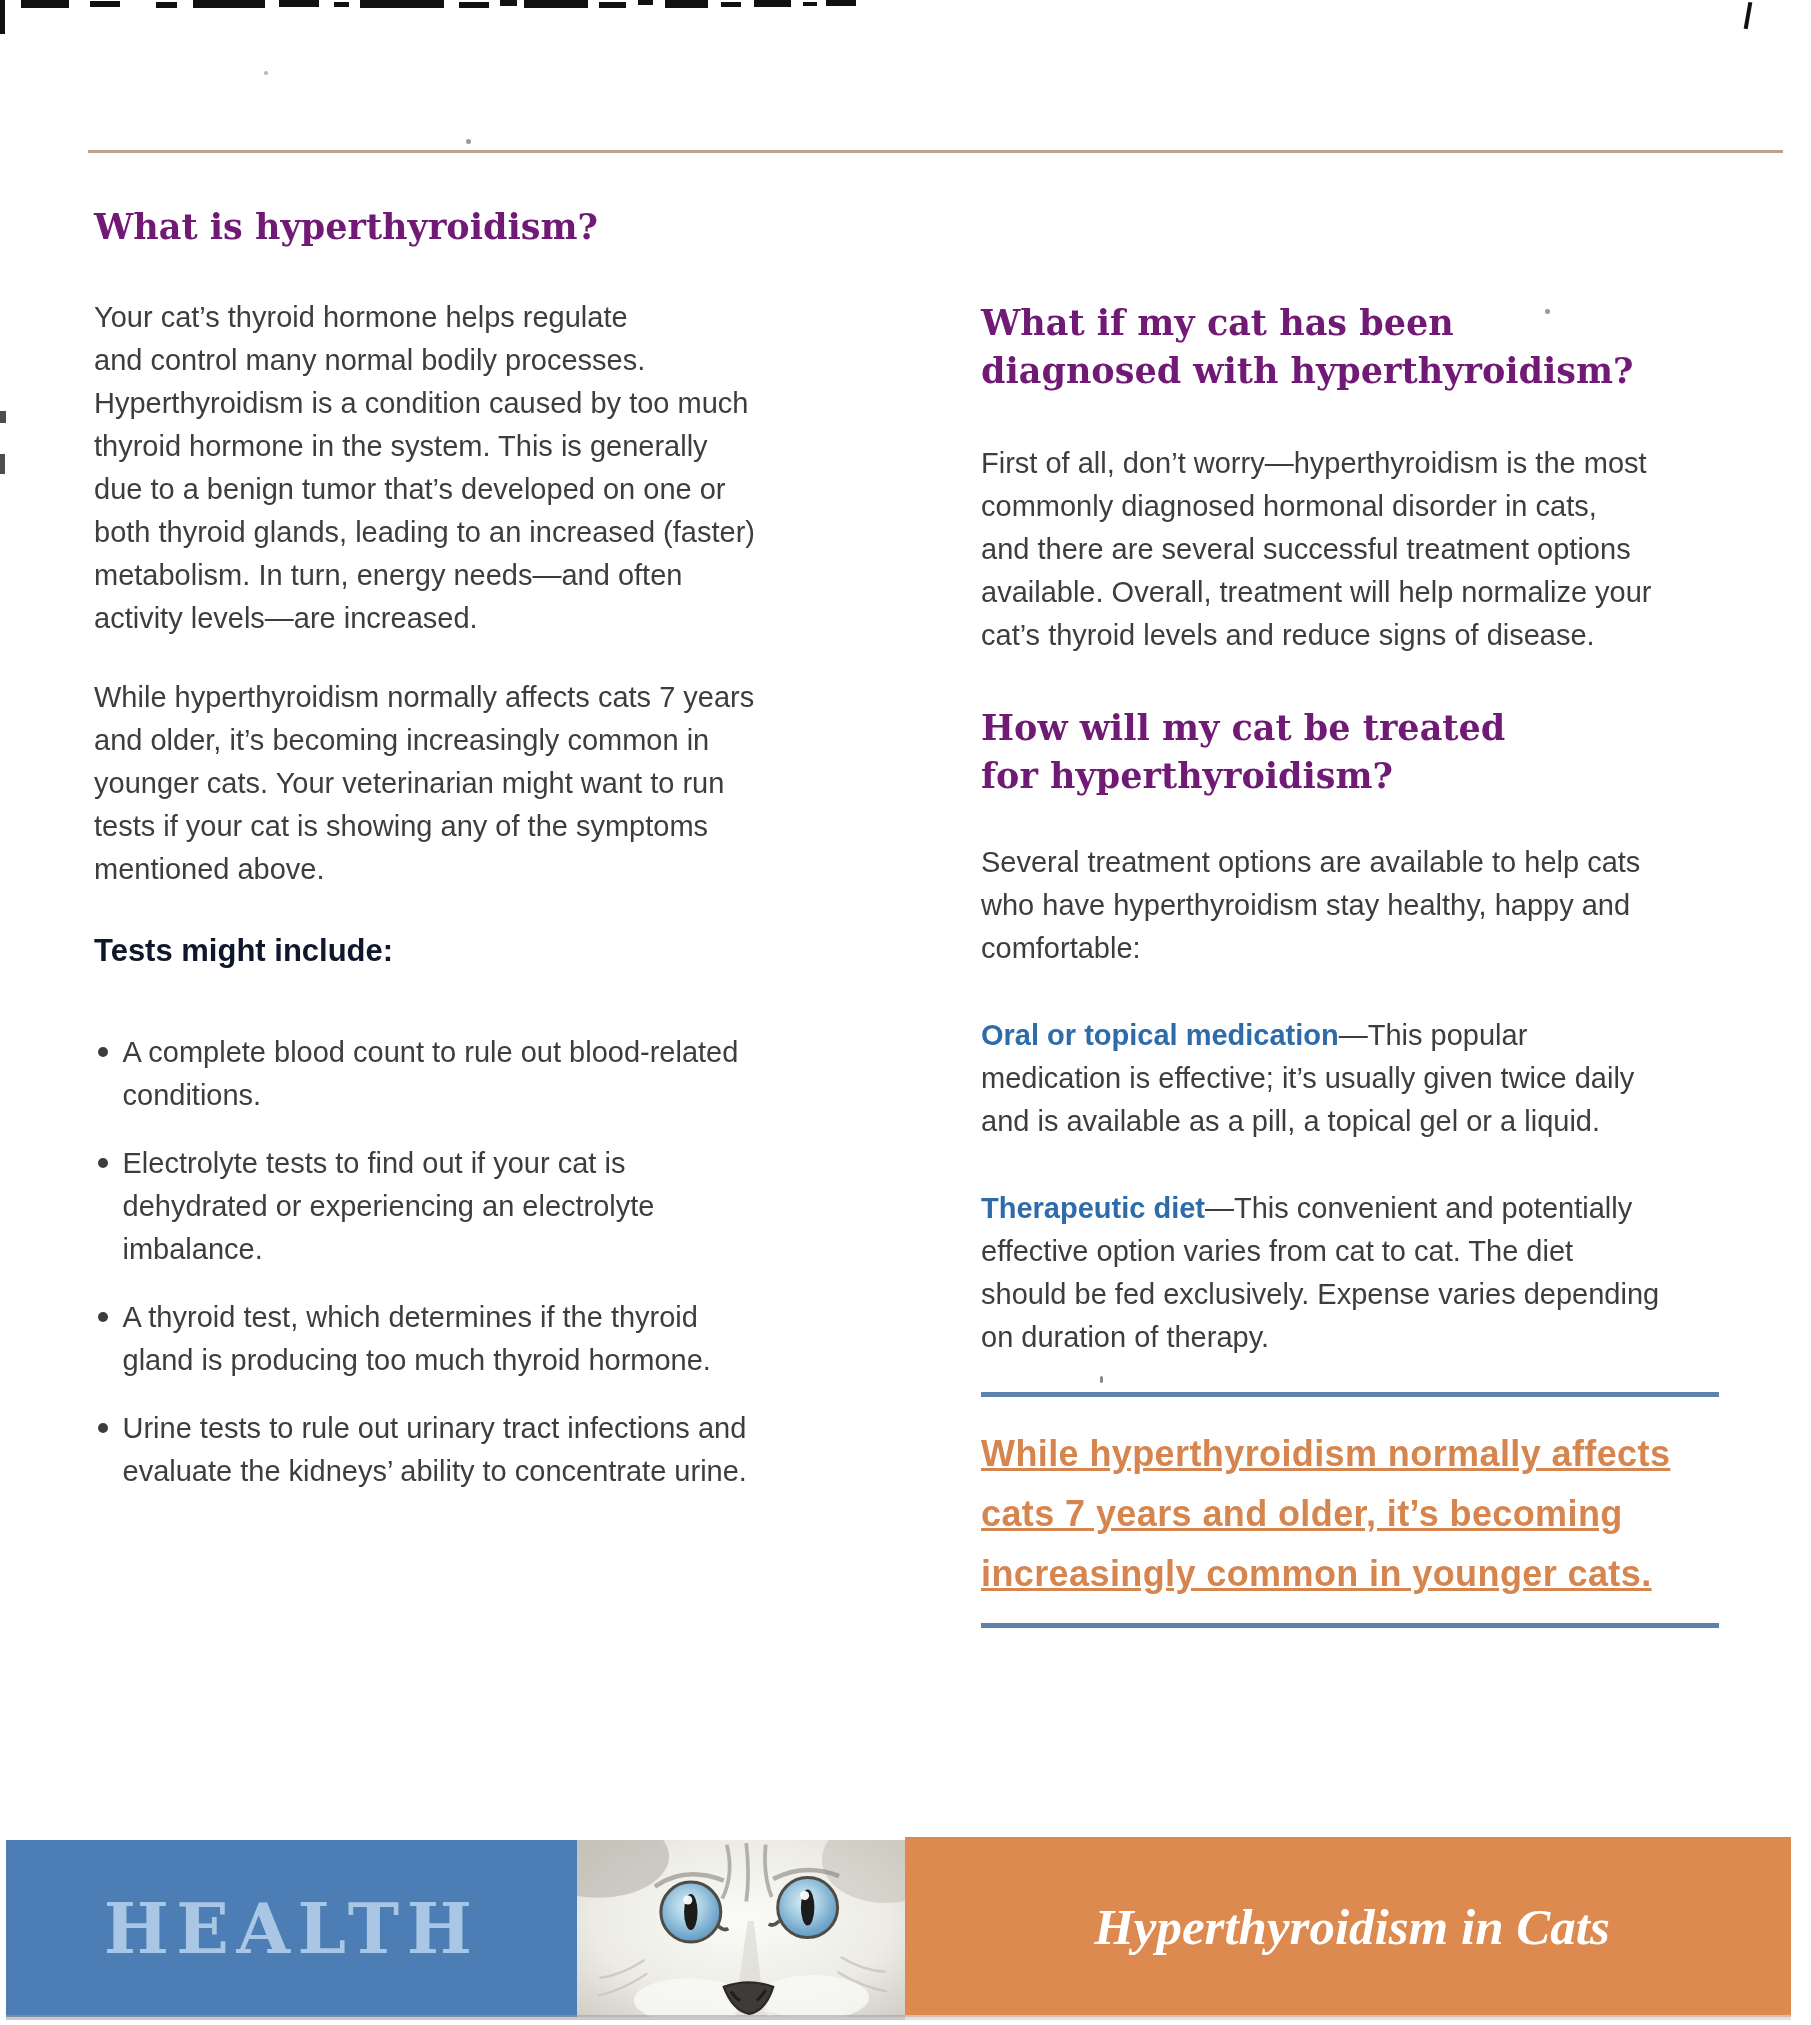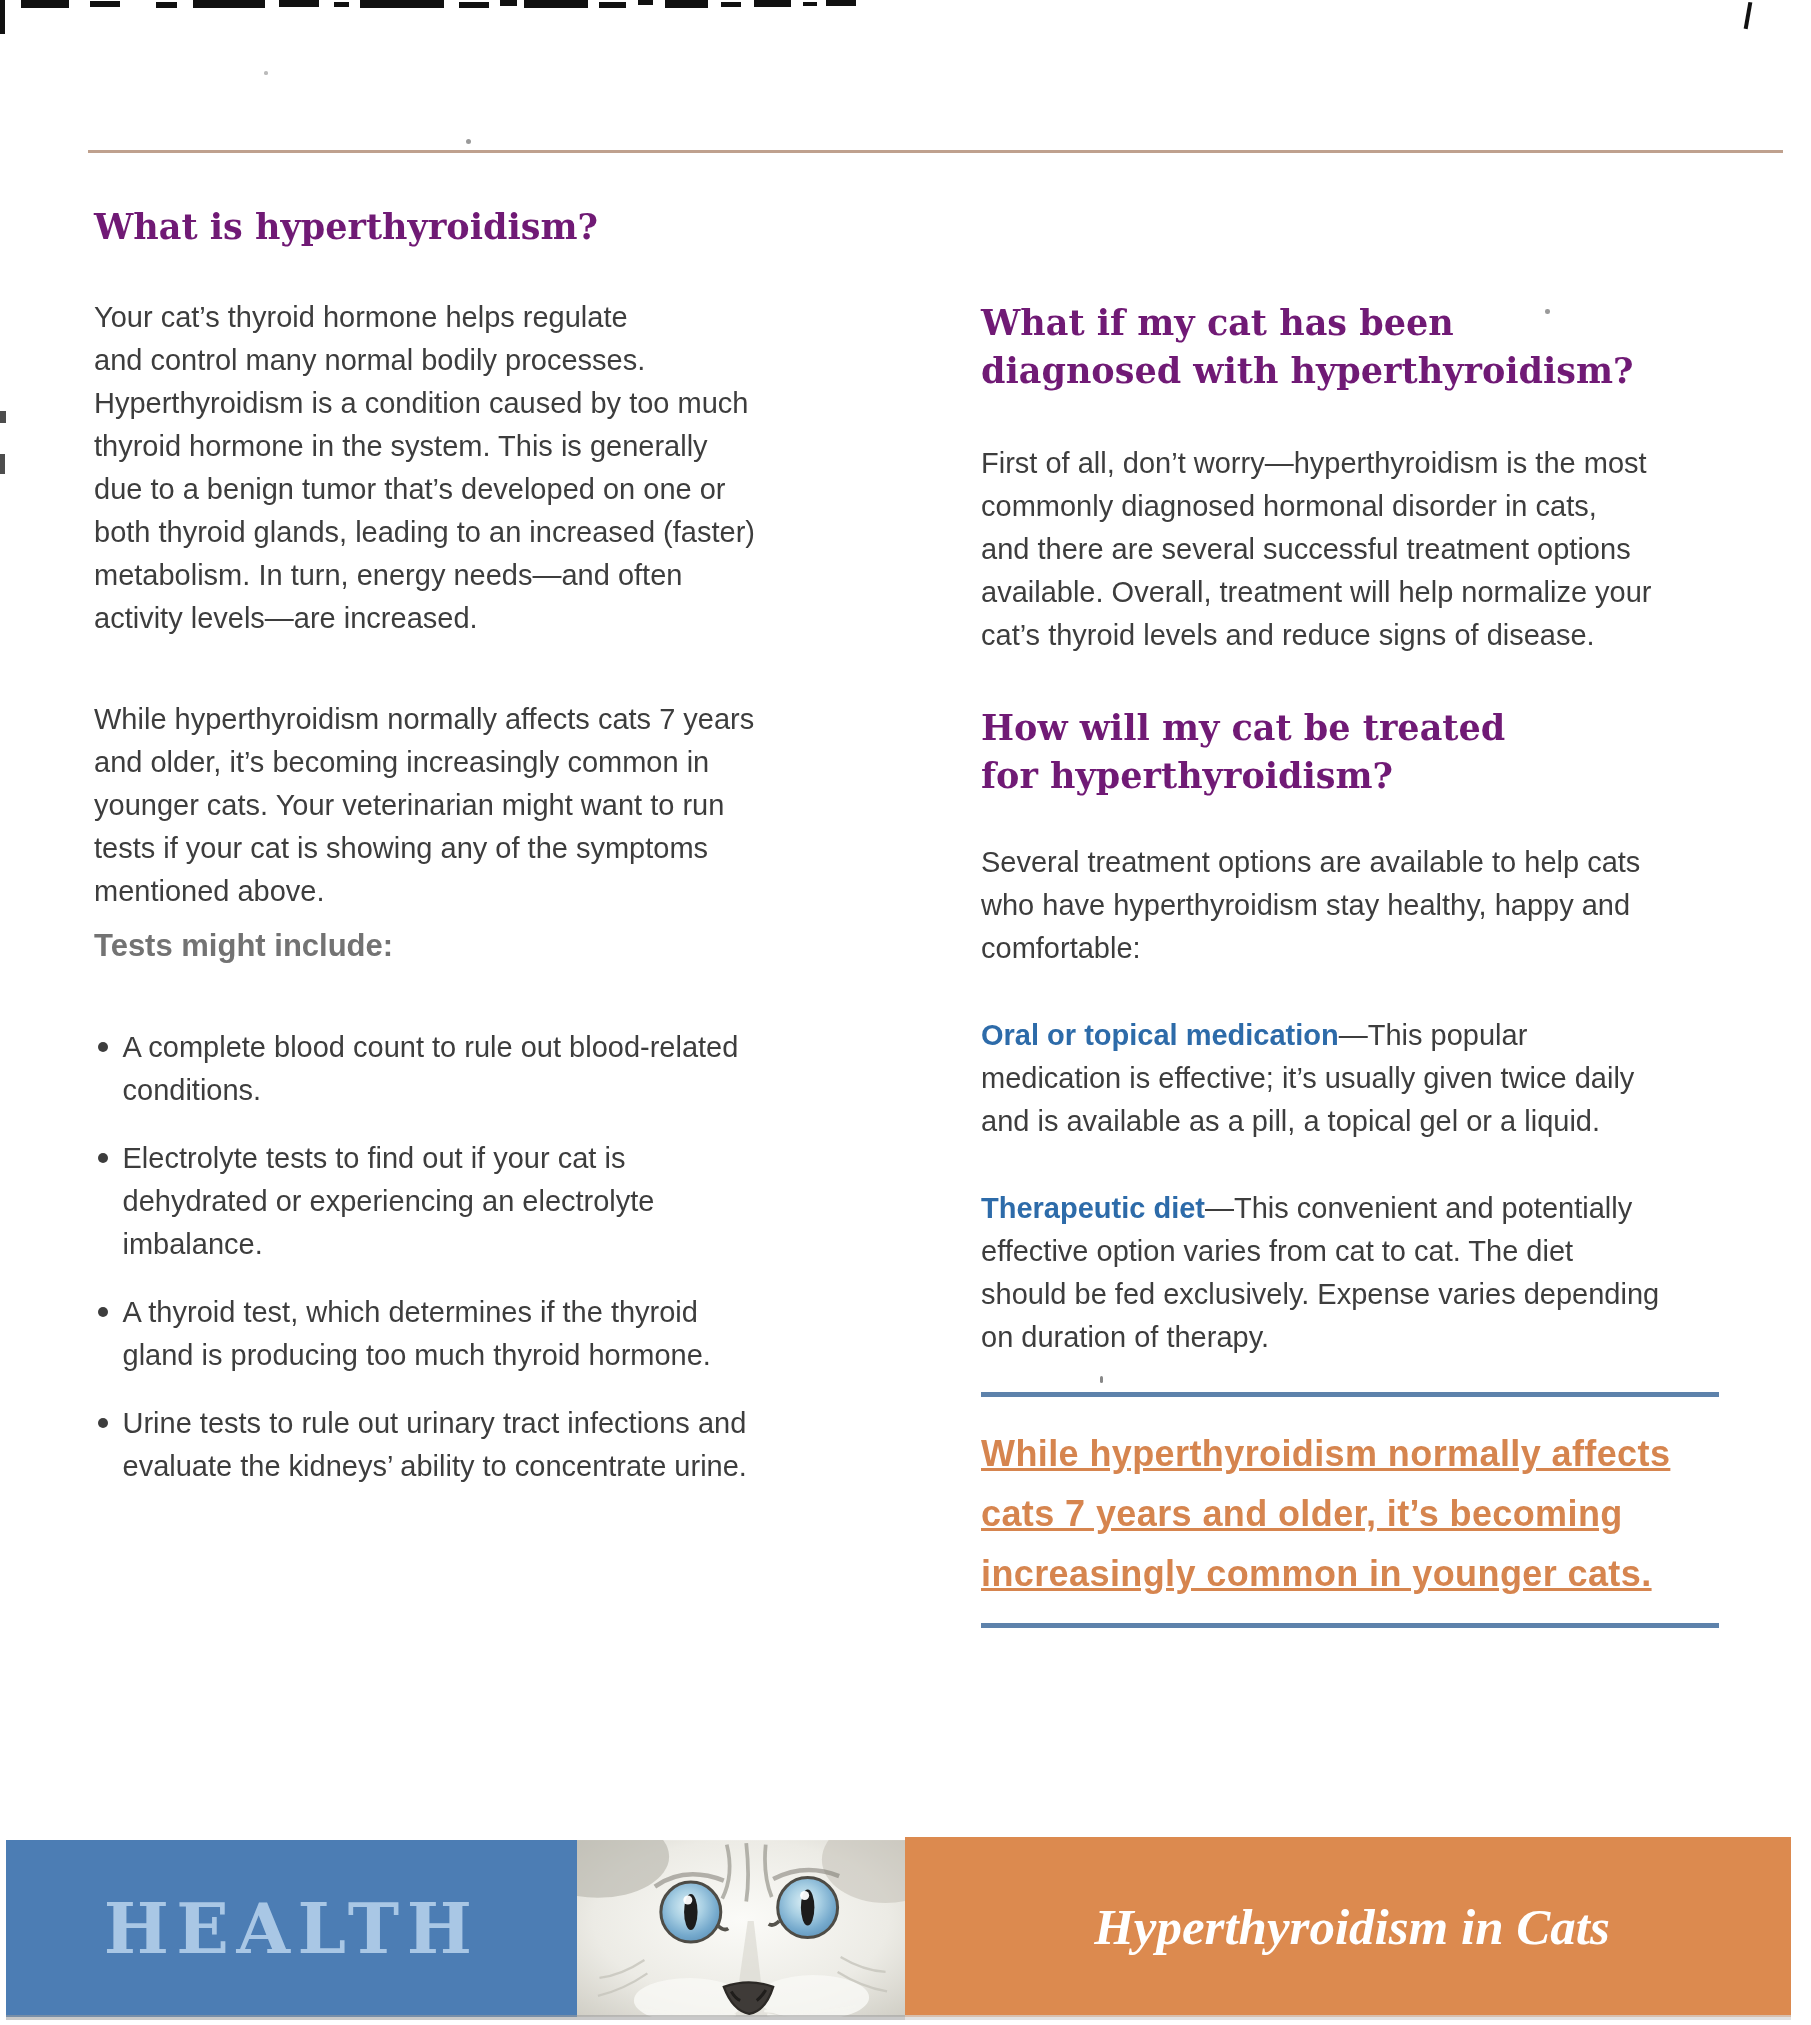--- a/index.html
+++ b/index.html
@@ -17,22 +17,22 @@
   .quote-rule{position:absolute;left:981px;width:738px;height:4.5px;background:#5d82ab;}
 
   
   .col{position:absolute;white-space:pre-line;}
   .col-left{left:94px;top:189px;width:794px;}
   .col-right{left:981px;top:285px;width:809px;}
 
   h1{font-family:"DejaVu Serif",serif;font-weight:700;color:#701a75;
      font-size:35px;line-height:48px;margin:0;white-space:pre-line;}
   .para{font-size:29px;line-height:43px;margin:0;margin-top:31px;white-space:pre-line;}
-  .para.tight{margin-top:44px;}
-  .sub-head{font-size:31px;line-height:37px;font-weight:700;color:#737373;}
+  .para.tight{margin-top:22px;}
+  .sub-head{font-size:31px;line-height:37px;font-weight:700;color:#0f172a;margin-top:27px;}
 
   .bullets{margin-top:34px;}
   .bullet{position:relative;padding-left:28.5px;margin-top:11px;
           font-size:29px;line-height:43px;white-space:pre-line;}
   .bullet:first-child{margin-top:0;}
   .bullet::before{content:"";position:absolute;left:3.7px;top:15.7px;width:10.5px;height:10.5px;
                   border-radius:50%;background:#3d3d3d;}
 
   .lead-in{font-weight:700;color:#2d6ba9;}
 

